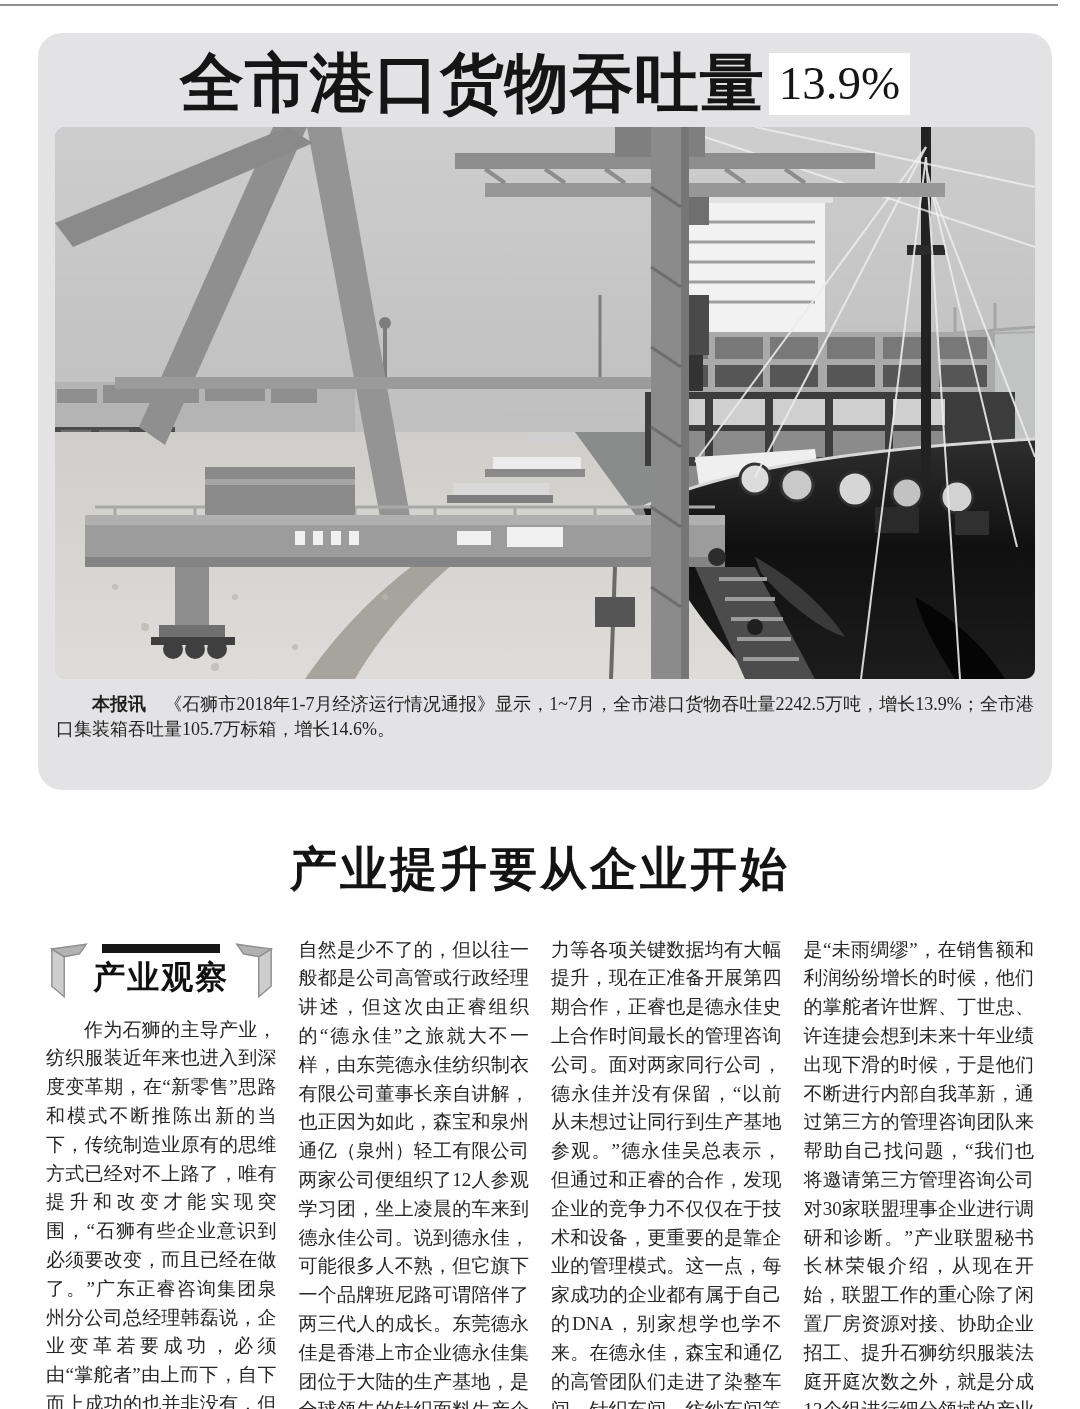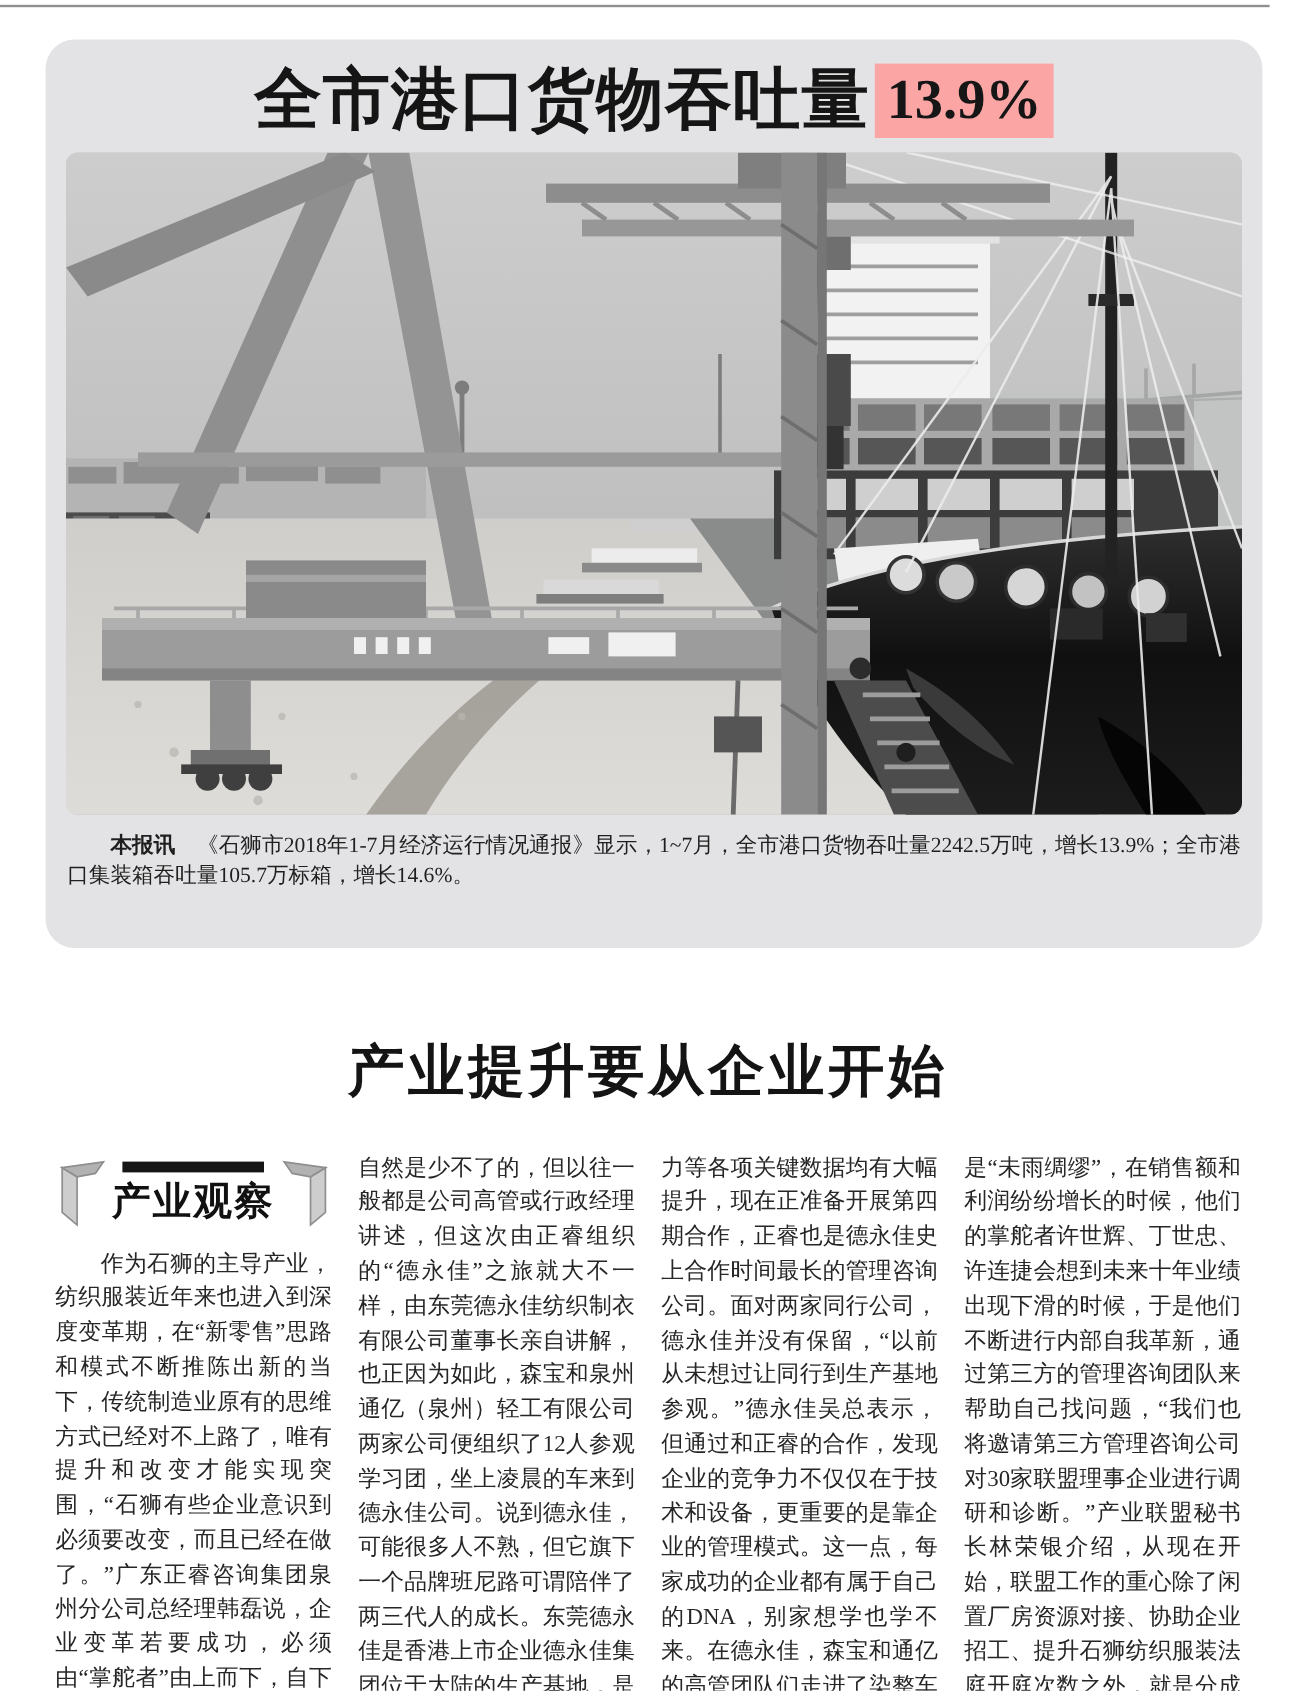--- a/index.html
+++ b/index.html
@@ -14,44 +14,44 @@
   .panel{
     position:absolute;left:38px;top:33px;width:1014px;height:757px;
     background:#e3e3e5;border-radius:24px;box-sizing:border-box;
     padding:14px 16px 0 16px;
   }
   .headline1{
     display:flex;align-items:center;justify-content:center;
     height:74px;margin-bottom:6px;
   }
   .headline1 .hl-text{
-    font-size:56px;font-weight:900;color:#151515;letter-spacing:1px;line-height:1;
+    font-size:64px;font-weight:900;color:#151515;letter-spacing:1px;line-height:1;
   }
   .headline1 .hl-badge{
-    background:#fca5a5;color:#161616;font-weight:700;
+    background:#ffffff;color:#161616;font-weight:400;
     font-size:47px;line-height:1;padding:7px 10px 8px 10px;margin-left:4px;
   }
 
   .photo-wrap{
     width:980px;height:552px;margin:0 auto;border-radius:10px;overflow:hidden;
     background:#c7c7c7;
   }
   .photo-wrap svg{display:block;}
 
   .caption{margin:13px 2px 0 2px;font-size:18px;line-height:25px;color:#1f1f1f;
     text-align:justify;}
   .caption p{margin:0;text-indent:2em;}
   .caption .lede{font-weight:bold;}
   .cap-p2{position:relative;margin-top:1px;}
   .byline1{position:absolute;right:0;bottom:0;text-indent:0;font-size:18px;color:#1f1f1f;}
 
   
   .article2{position:absolute;left:0;top:790px;width:1080px;}
   .headline2{
-    text-align:center;margin-top:78px;font-size:47px;font-weight:900;color:#141414;
+    text-align:center;margin-top:54px;font-size:47px;font-weight:900;color:#141414;
     letter-spacing:3px;line-height:1.1;
   }
   .columns{
     display:flex;gap:22px;box-sizing:border-box;
     padding:0 46px;margin-top:40px;
   }
   .col{flex:1;min-width:0;font-size:19px;line-height:28.8px;text-align:justify;color:#262626;}
   .col p{margin:0;text-indent:2em;}
 
   

